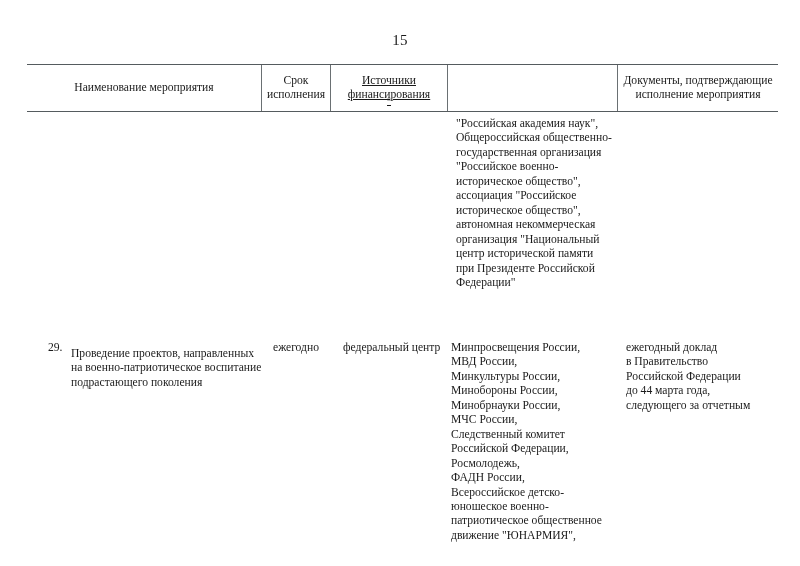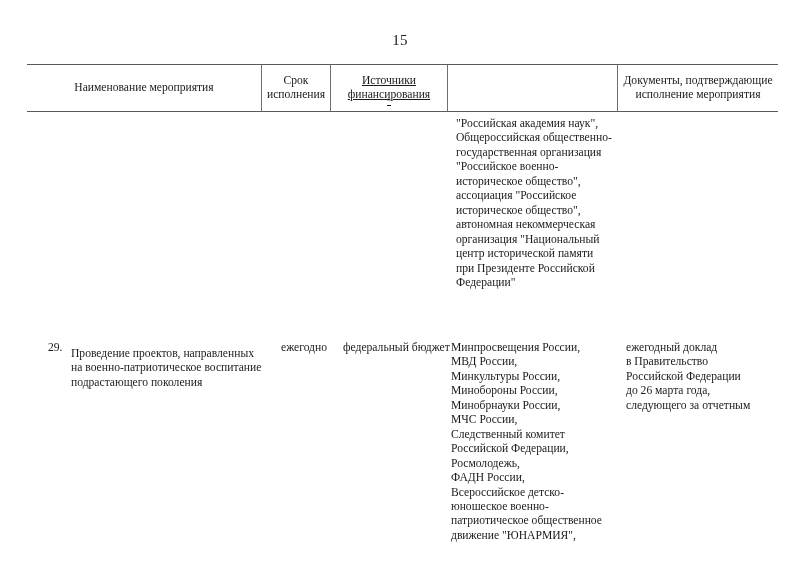--- a/index.html
+++ b/index.html
@@ -136,24 +136,24 @@
     text-align: left;
     margin-left: 15px;
   }
   .r29-name {
     left: 34px;
     top: 235px;
     width: 210px;
     margin-left: 10px;
   }
   .r29-term {
-    left: 240px;
+    left: 246px;
     top: 229px;
     width: 60px;
-    text-align: right;
+    text-align: left;
   }
   .r29-src {
     left: 316px;
     top: 229px;
     width: 120px;
     text-align: left;
   }
   .r29-resp {
     left: 424px;
     top: 229px;
@@ -220,39 +220,39 @@
 Федерации"</div>
 
       <div class="cell r29-num">29.</div>
 
       <div class="cell r29-name">Проведение проектов, направленных
 на военно-патриотическое воспитание
 подрастающего поколения</div>
 
       <div class="cell r29-term">ежегодно</div>
 
-      <div class="cell r29-src">федеральный бюджет</div>
+      <div class="cell r29-src">федеральный центр</div>
 
       <div class="cell r29-resp">Минпросвещения России,
 МВД России,
 Минкультуры России,
 Минобороны России,
 Минобрнауки России,
 МЧС России,
 Следственный комитет
 Российской Федерации,
 Росмолодежь,
 ФАДН России,
 Всероссийское детско-
 юношеское военно-
 патриотическое общественное
 движение "ЮНАРМИЯ",</div>
 
       <div class="cell r29-docs">ежегодный доклад
 в Правительство
 Российской Федерации
-до 26 марта года,
+до 44 марта года,
 следующего за отчетным</div>
 
     </div>
 
   </div>
 </div>
 
 </body></html>

